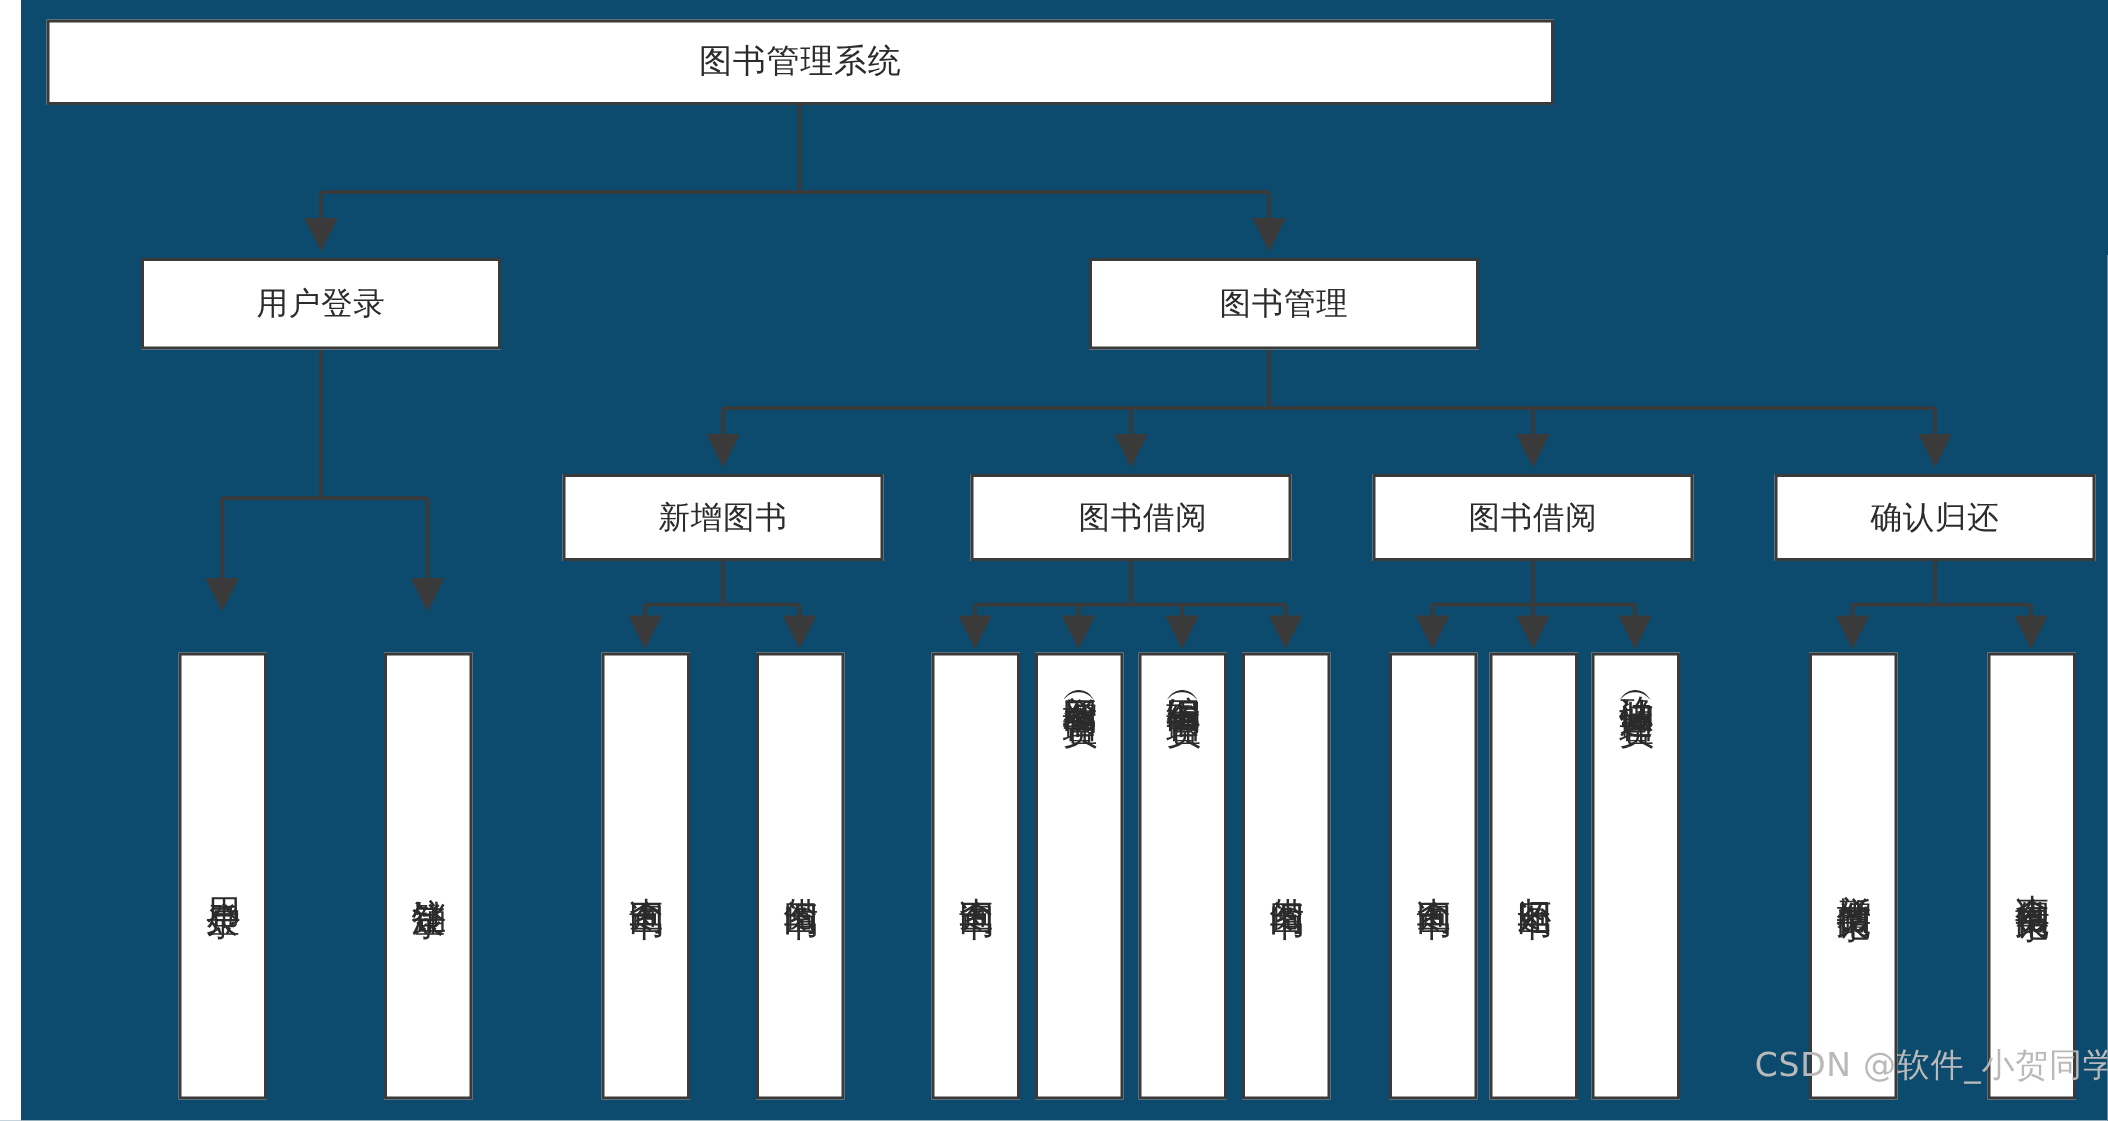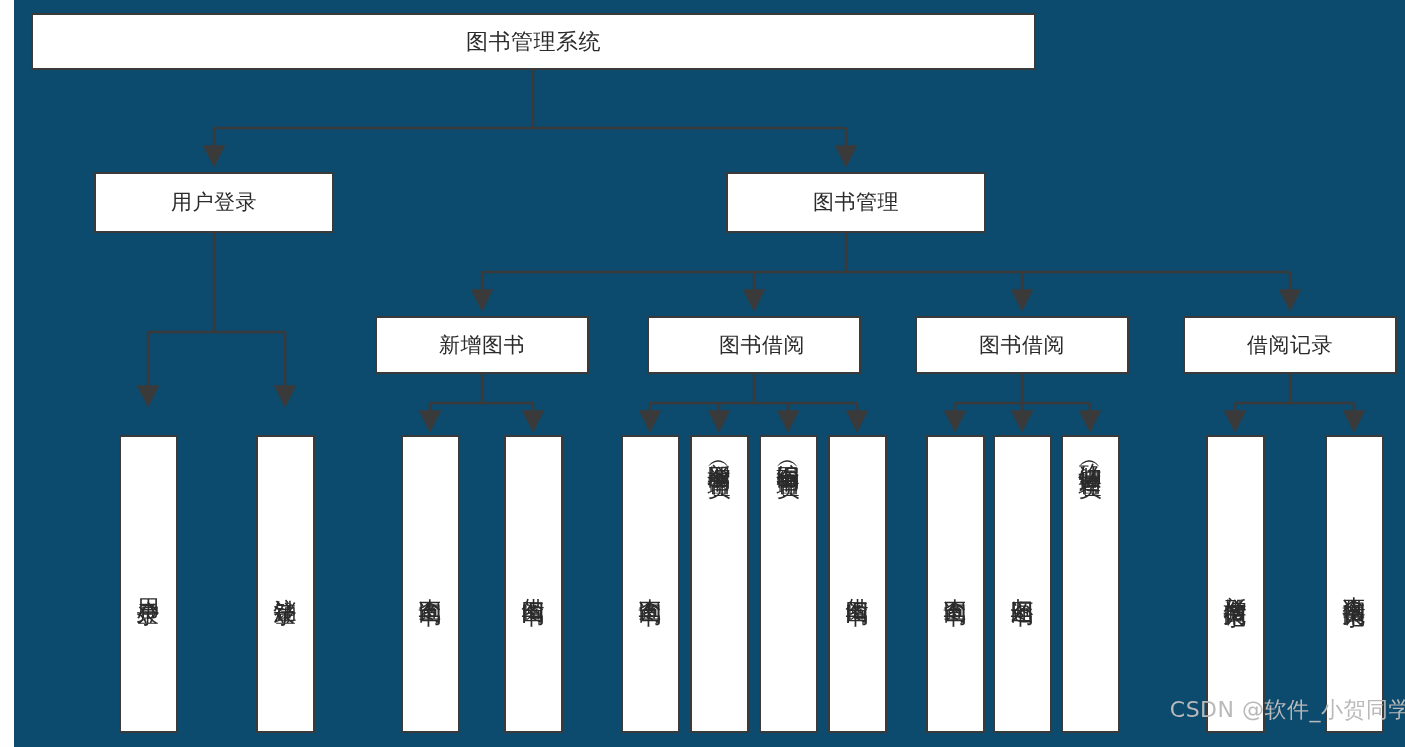--- a/index.html
+++ b/index.html
@@ -149,21 +149,21 @@
   <div class="node h" style="left:361px; top:316px; width:214px; height:58px;">
     <span class="label">新增图书</span>
   </div>
   <div class="node h" style="left:633px; top:316px; width:214px; height:58px;padding-left:16px;">
     <span class="label">图书借阅</span>
   </div>
   <div class="node h" style="left:901px; top:316px; width:214px; height:58px;">
     <span class="label">图书借阅</span>
   </div>
   <div class="node h" style="left:1169px; top:316px; width:214px; height:58px;">
-    <span class="label">借阅记录</span>
+    <span class="label">确认归还</span>
   </div>
 
   <div class="node v mid" style="left:105px; top:435px; width:59px; height:298px;">
     <span class="label">用户登录</span>
   </div>
   <div class="node v mid" style="left:242px; top:435px; width:59px; height:298px;">
     <span class="label">注销登录</span>
   </div>
 
   <div class="node v mid" style="left:387px; top:435px; width:59px; height:298px;">

